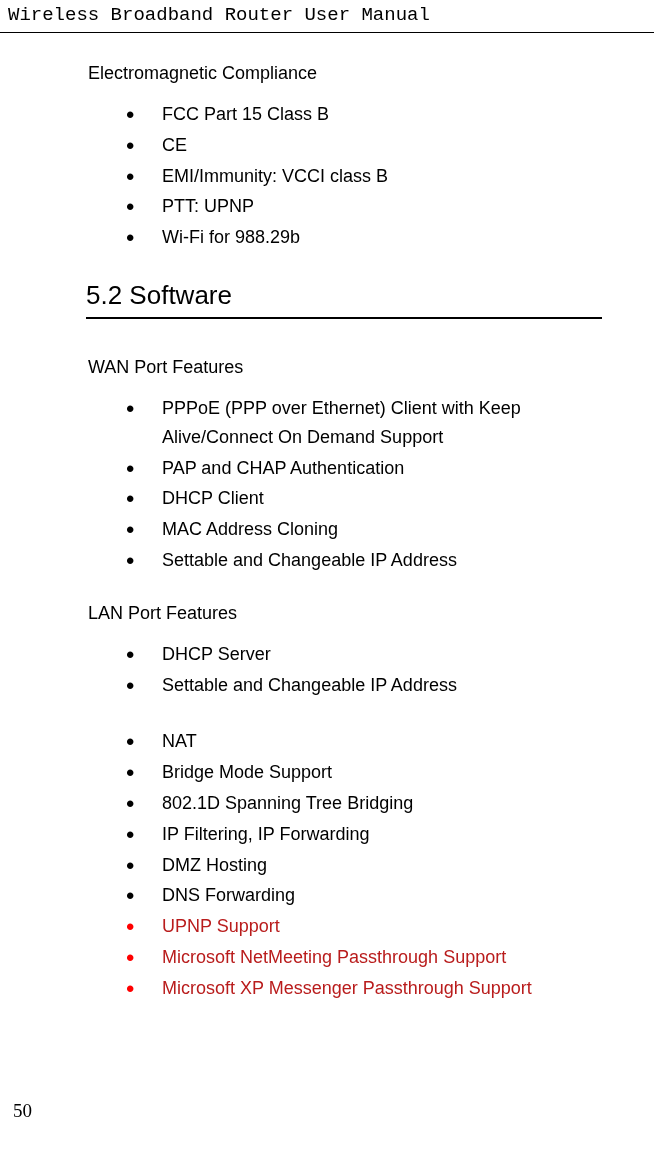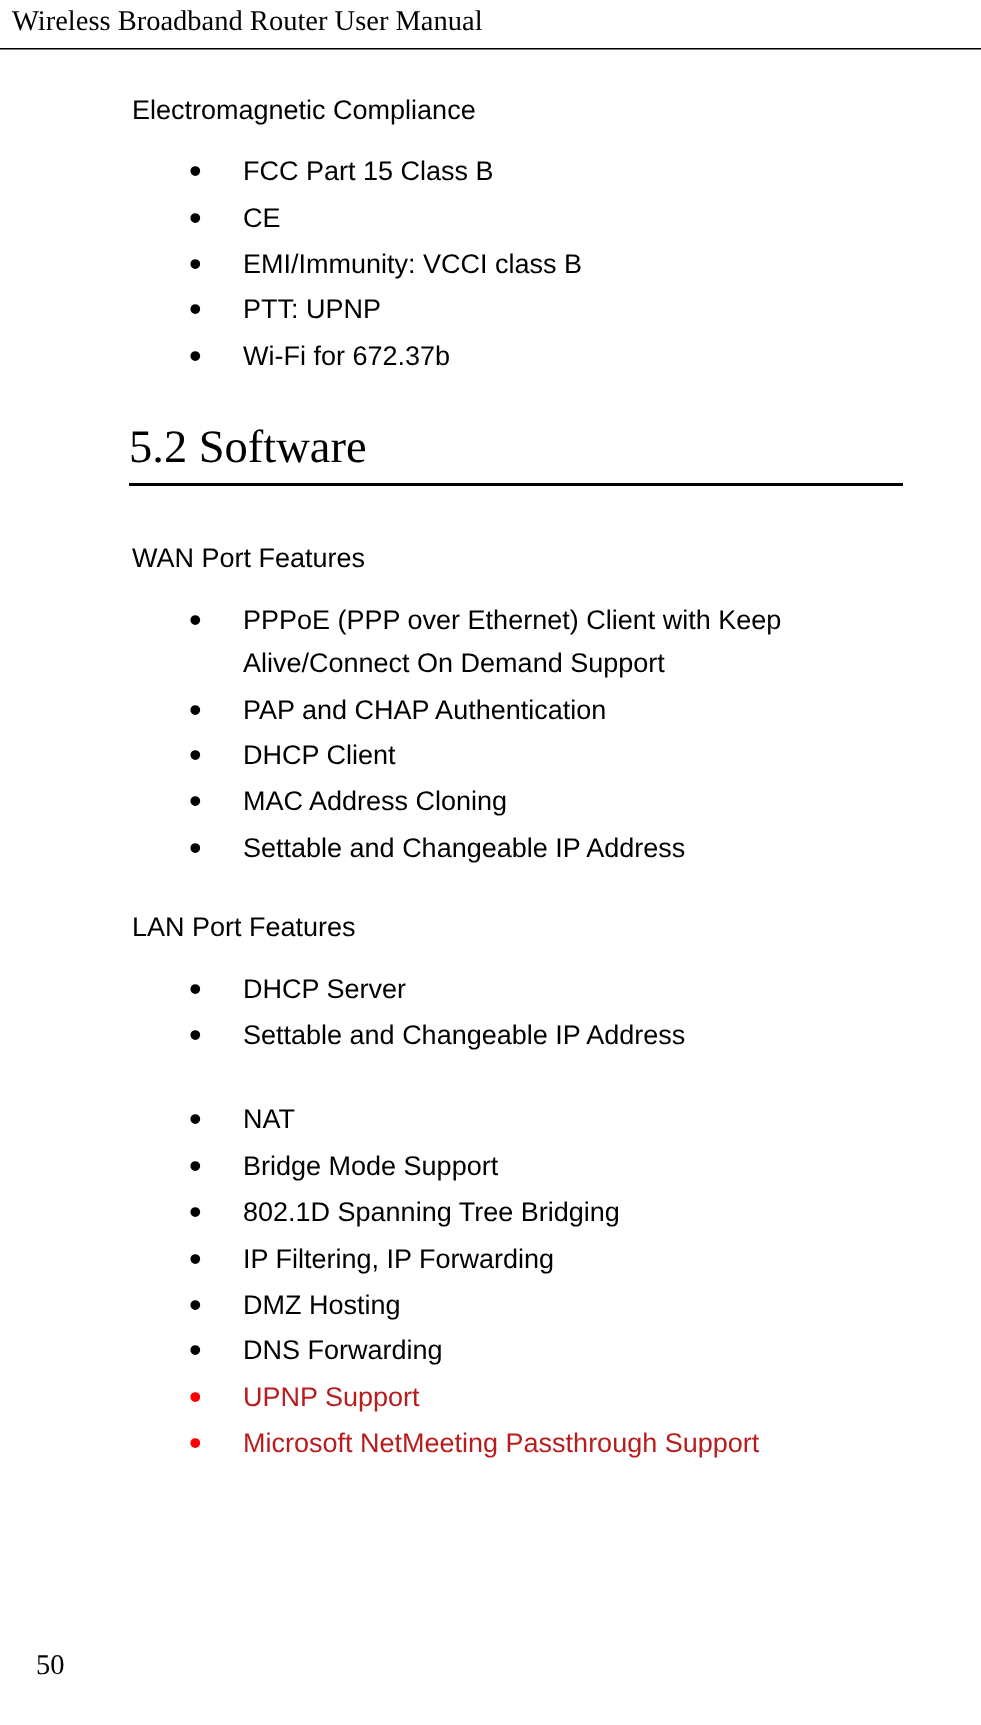--- a/index.html
+++ b/index.html
@@ -11,21 +11,21 @@
       width: 654px;
       height: 1150px;
       background: #ffffff;
       font-family: Arial, Helvetica, sans-serif;
       color: #000000;
       position: relative;
     }
     .header {
       padding: 4px 8px 6px 8px;
       border-bottom: 1.5px solid #000;
-      font-family: Liberation Serif, serif;
+      font-family: Liberation Mono, monospace;
       font-size: 19px;
     }
     .content {
       padding: 30px 52px 0 88px;
     }
     .section-heading {
       font-size: 18px;
       font-weight: normal;
       margin-bottom: 16px;
     }
@@ -48,53 +48,53 @@
       font-size: 24px;
       color: #000;
     }
     ul.bullets li.red {
       color: #b91c1c;
     }
     ul.bullets li.red::before {
       color: #ff0000;
     }
     .major-heading {
-      font-family: Liberation Serif, serif;
-      font-size: 31px;
+      font-family: Liberation Sans, sans-serif;
+      font-size: 26px;
       font-weight: normal;
       padding-bottom: 6px;
       border-bottom: 2px solid #000;
       margin-bottom: 38px;
       margin-top: 8px;
       margin-left: -2px;
     }
     .page-number {
       position: absolute;
       bottom: 28px;
-      left: 24px;
+      left: 13px;
       font-family: "Times New Roman", Times, serif;
       font-size: 19px;
     }
   </style>
 </head>
 <body>
 
 <div class="header">
   <span>Wireless Broadband Router User Manual</span>
 </div>
 
 <div class="content">
 
   <div class="section-heading">Electromagnetic Compliance</div>
   <ul class="bullets">
     <li>FCC Part 15 Class B</li>
     <li>CE</li>
     <li>EMI/Immunity: VCCI class B</li>
     <li>PTT: UPNP</li>
-    <li>Wi-Fi for 672.37b</li>
+    <li>Wi-Fi for 988.29b</li>
   </ul>
 
   <div class="major-heading">5.2 Software</div>
 
   <div class="section-heading">WAN Port Features</div>
   <ul class="bullets">
     <li>PPPoE (PPP over Ethernet) Client with Keep Alive/Connect On Demand Support</li>
     <li>PAP and CHAP Authentication</li>
     <li>DHCP Client</li>
     <li>MAC Address Cloning</li>
@@ -109,17 +109,18 @@
 
   <ul class="bullets">
     <li>NAT</li>
     <li>Bridge Mode Support</li>
     <li>802.1D Spanning Tree Bridging</li>
     <li>IP Filtering, IP Forwarding</li>
     <li>DMZ Hosting</li>
     <li>DNS Forwarding</li>
     <li class="red">UPNP Support</li>
     <li class="red">Microsoft NetMeeting Passthrough Support</li>
+    <li class="red">Microsoft XP Messenger Passthrough Support</li>
   </ul>
 
 </div>
 
 <div class="page-number">50</div>
 
 </body></html>

